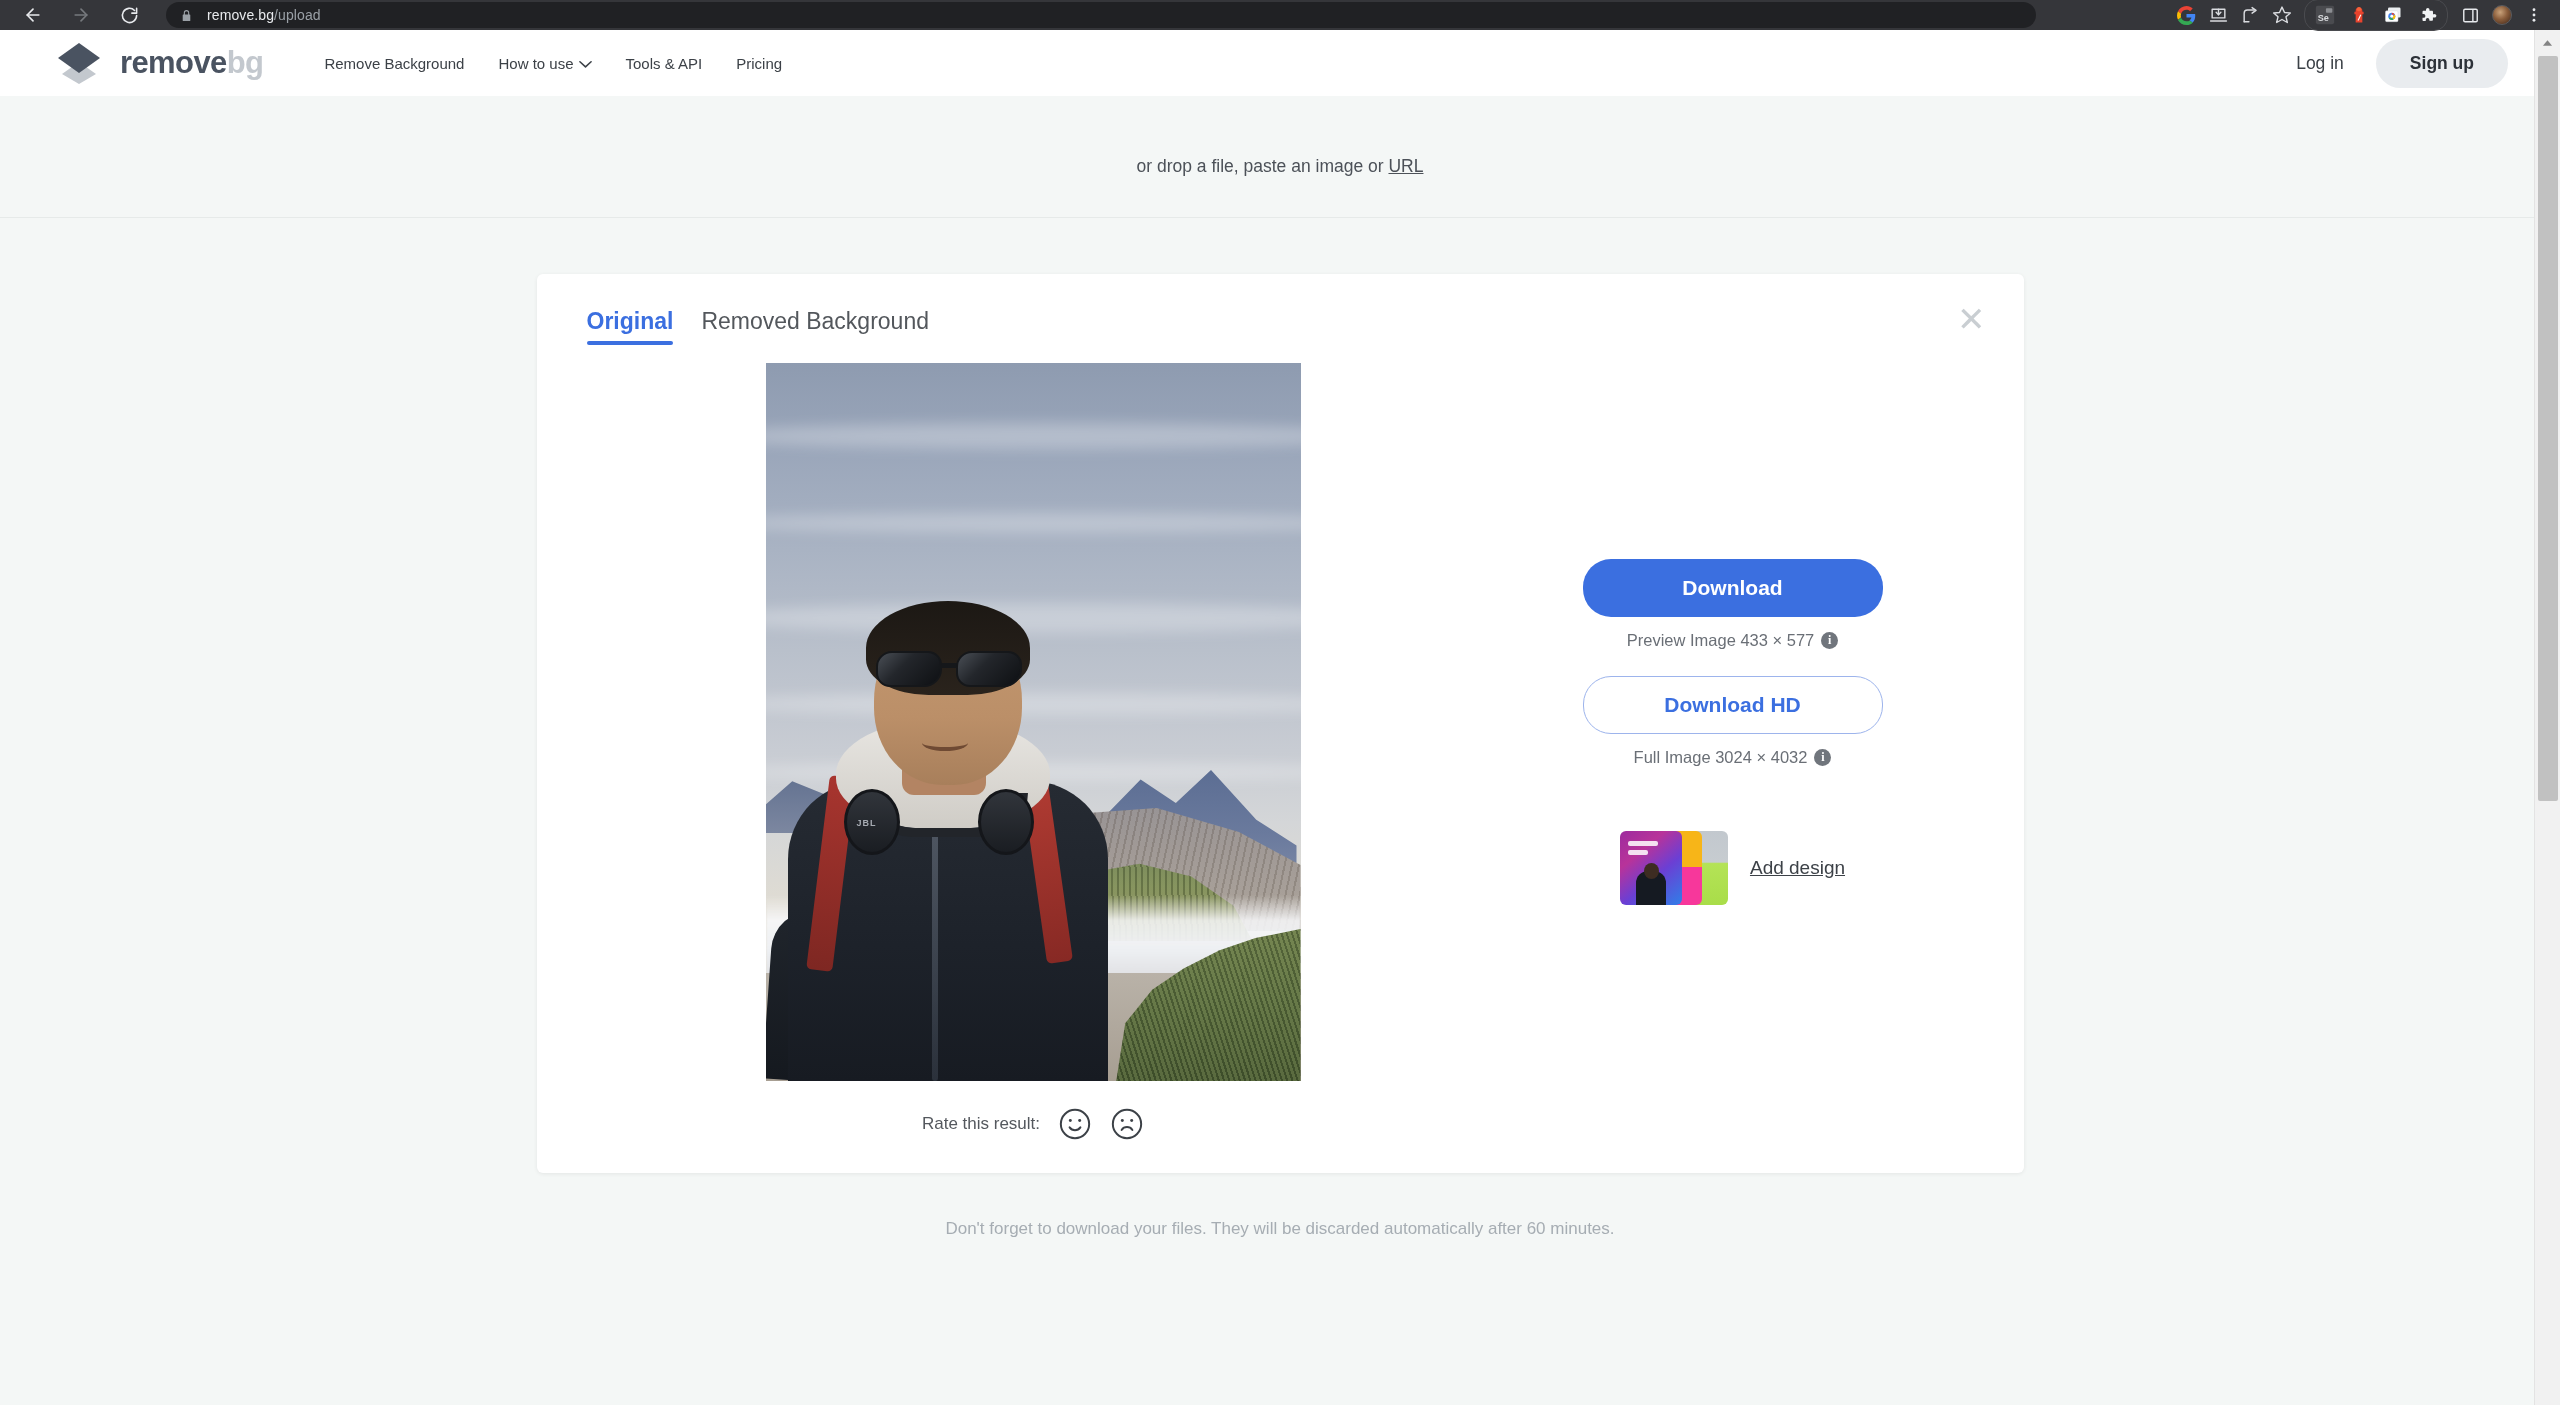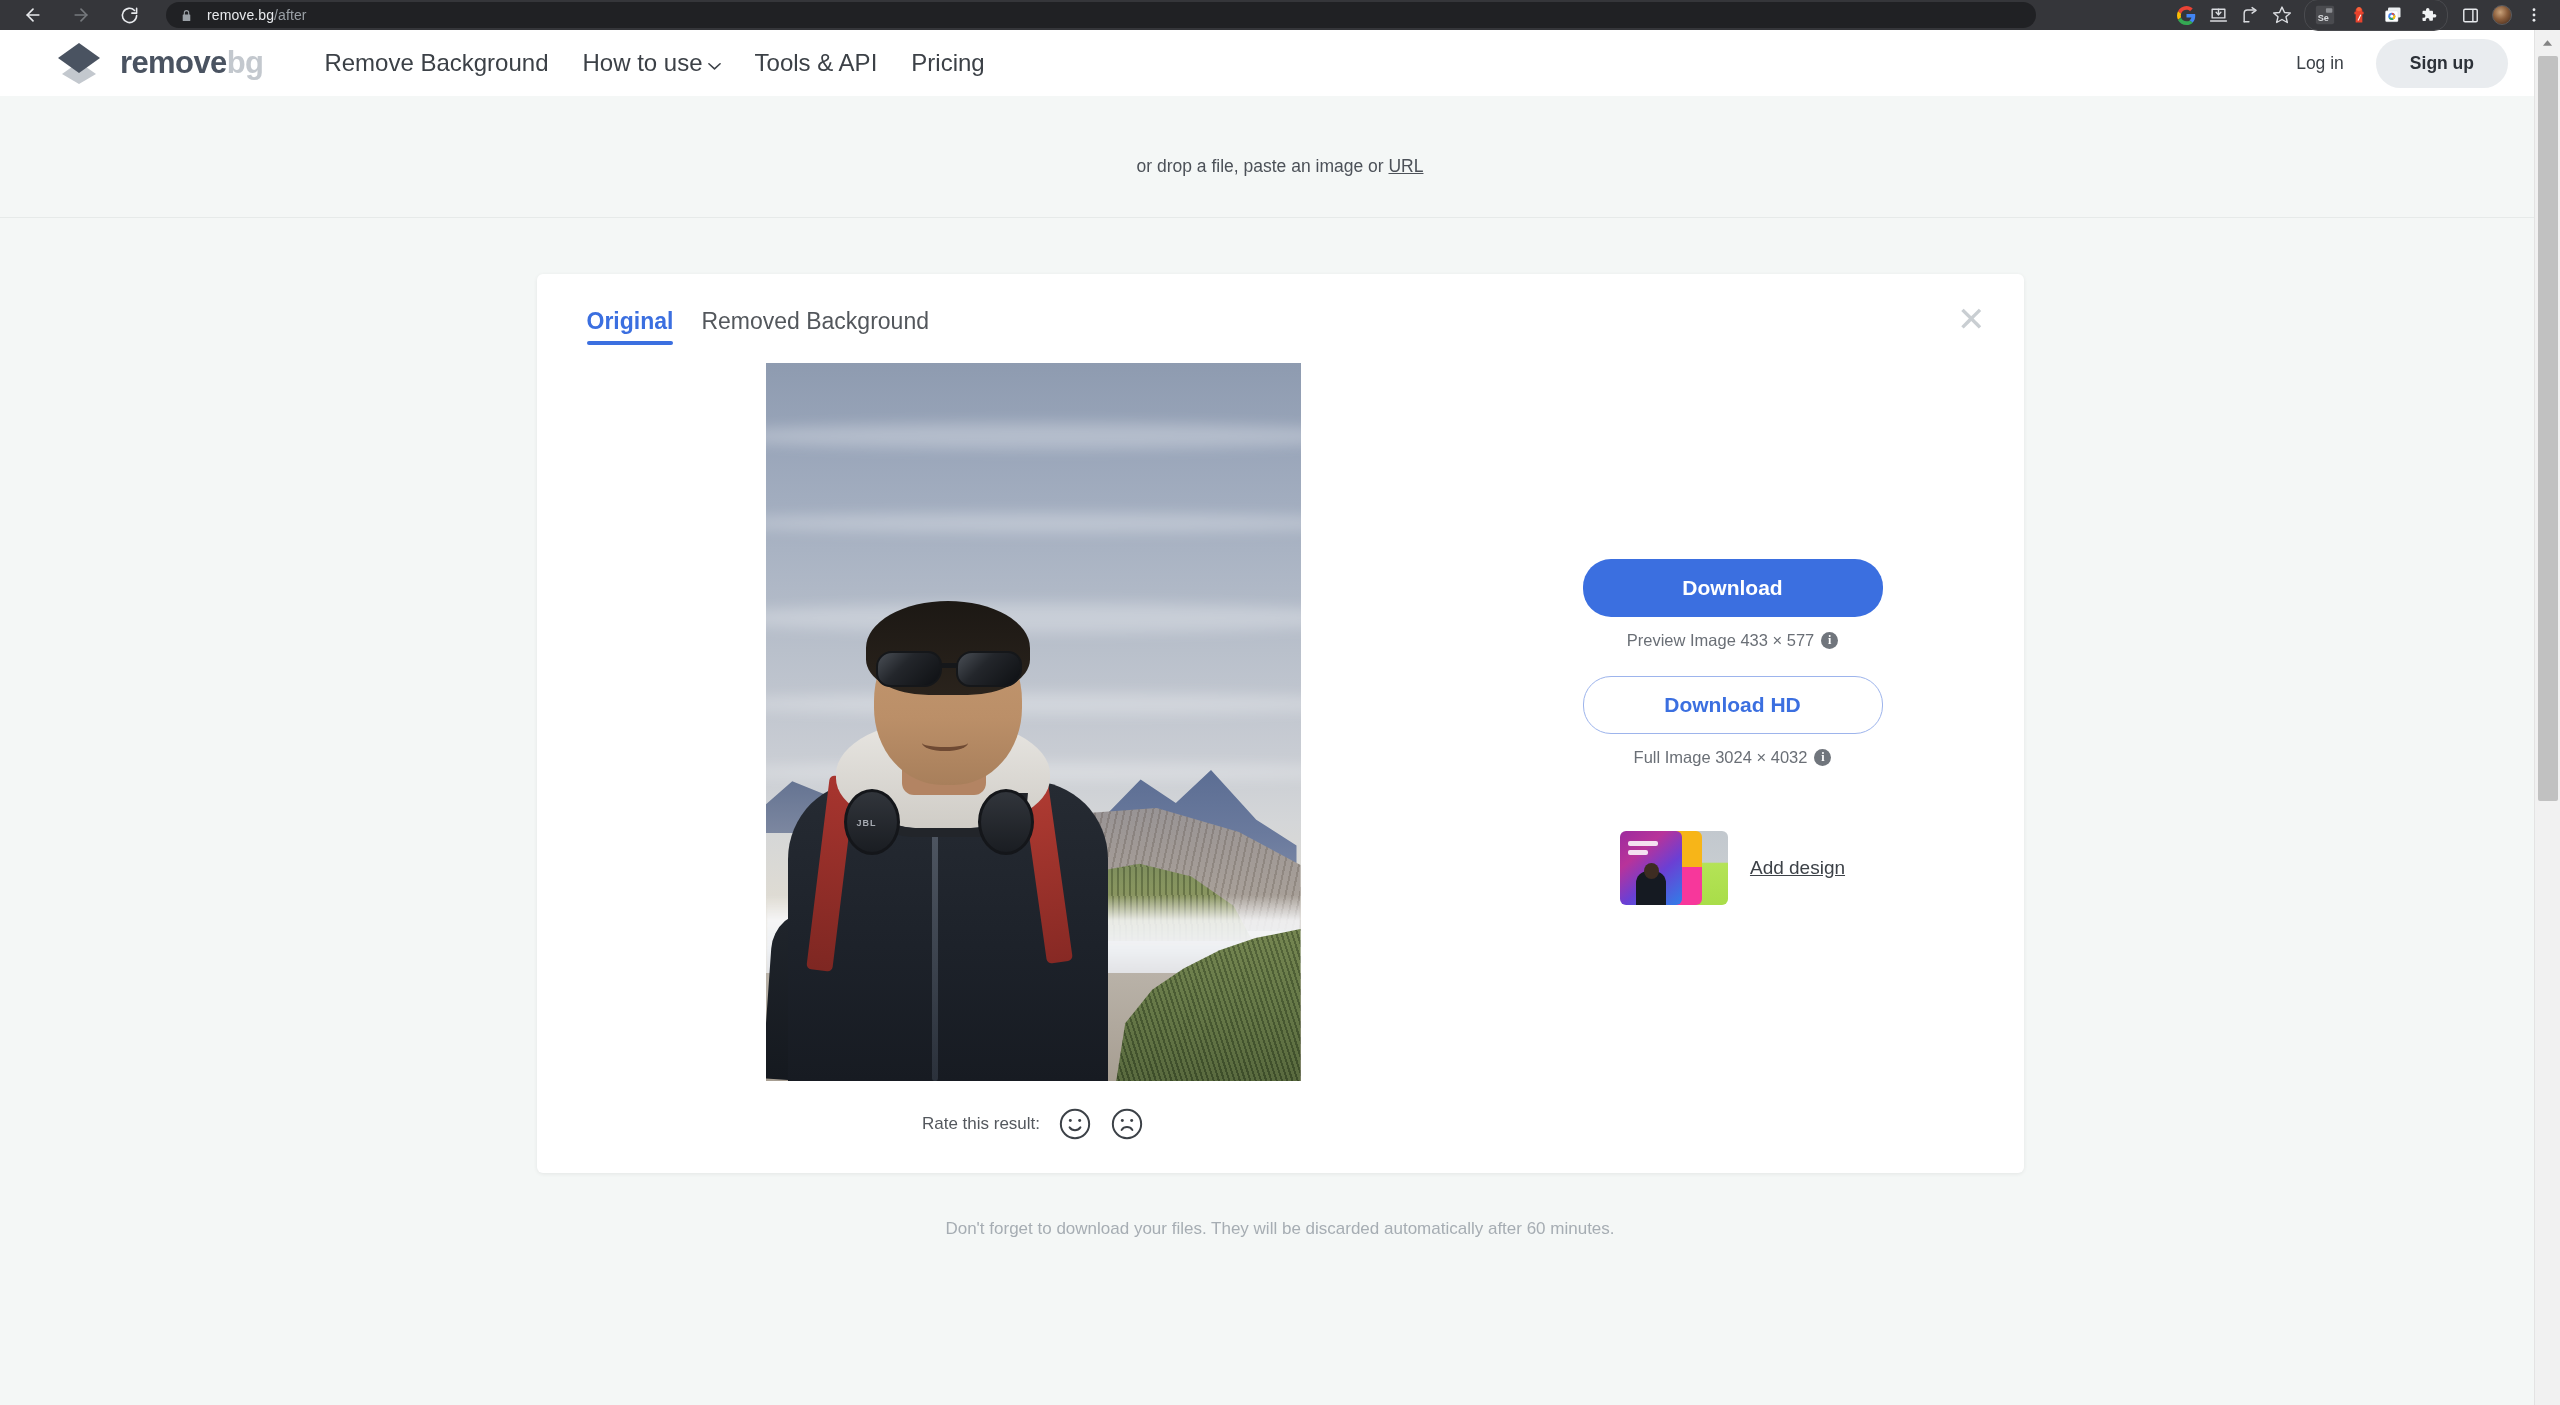--- a/index.html
+++ b/index.html
@@ -81,21 +81,21 @@
     padding: 0 52px 0 52px;
   }
   .logo-wrap { display: flex; align-items: center; margin-right: 44px; }
   .logo-mark { width: 54px; height: 46px; position: relative; margin-right: 14px; }
   .logo-text { font-size: 31px; font-weight: 700; letter-spacing: -0.6px; }
   .logo-text .t1 { color: #4a5361; }
   .logo-text .t2 { color: #c3c8ce; }
 
   .nav { display: flex; align-items: center; gap: 0px; }
   .nav-link {
-    font-size: 24px;
+    font-size: 15px;
     color: #3c4147;
     padding: 0 17px;
     white-space: nowrap;
     display: flex;
     align-items: center;
     gap: 5px;
   }
   .caret { display: inline-block; }
 
   .header-right { margin-left: auto; display: flex; align-items: center; gap: 10px; }
@@ -541,21 +541,21 @@
       </span>
     </div>
   </div>
 
   <div class="omnibox">
     <span class="lock-icon">
       <svg width="13" height="15" viewBox="0 0 24 24" fill="#9aa0a6">
           <path d="M12 2a5 5 0 0 0-5 5v3H6a1 1 0 0 0-1 1v10a1 1 0 0 0 1 1h12a1 1 0 0 0 1-1V11a1 1 0 0 0-1-1h-1V7a5 5 0 0 0-5-5zm0 2a3 3 0 0 1 3 3v3H9V7a3 3 0 0 1 3-3z"></path>
         </svg>
     </span>
-    <span class="url-text"><span class="host">remove.bg</span><span>/after</span></span>
+    <span class="url-text"><span class="host">remove.bg</span><span>/upload</span></span>
   </div>
 
   <div class="toolbar-icons">
     <div class="tb-icon">
       <svg width="19" height="19" viewBox="0 0 48 48">
           <path fill="#EA4335" d="M24 9.5c3.5 0 6.6 1.2 9 3.6l6.7-6.7C35.6 2.6 30.2 0 24 0 14.6 0 6.5 5.4 2.6 13.2l7.8 6.1C12.3 13.2 17.6 9.5 24 9.5z"></path>
           <path fill="#4285F4" d="M46.1 24.6c0-1.6-.1-3.2-.4-4.6H24v9.3h12.4c-.5 2.9-2.2 5.3-4.6 7l7.5 5.8c4.4-4.1 6.8-10.1 6.8-17.5z"></path>
           <path fill="#FBBC05" d="M10.4 28.7c-.5-1.5-.8-3-.8-4.7s.3-3.2.8-4.7l-7.8-6.1C1 16.5 0 20.1 0 24s1 7.5 2.6 10.8l7.8-6.1z"></path>
           <path fill="#34A853" d="M24 48c6.5 0 11.9-2.1 15.9-5.8l-7.5-5.8c-2.1 1.4-4.8 2.3-8.4 2.3-6.4 0-11.7-3.7-13.6-8.9l-7.8 6.1C6.5 42.6 14.6 48 24 48z"></path>
         </svg>

